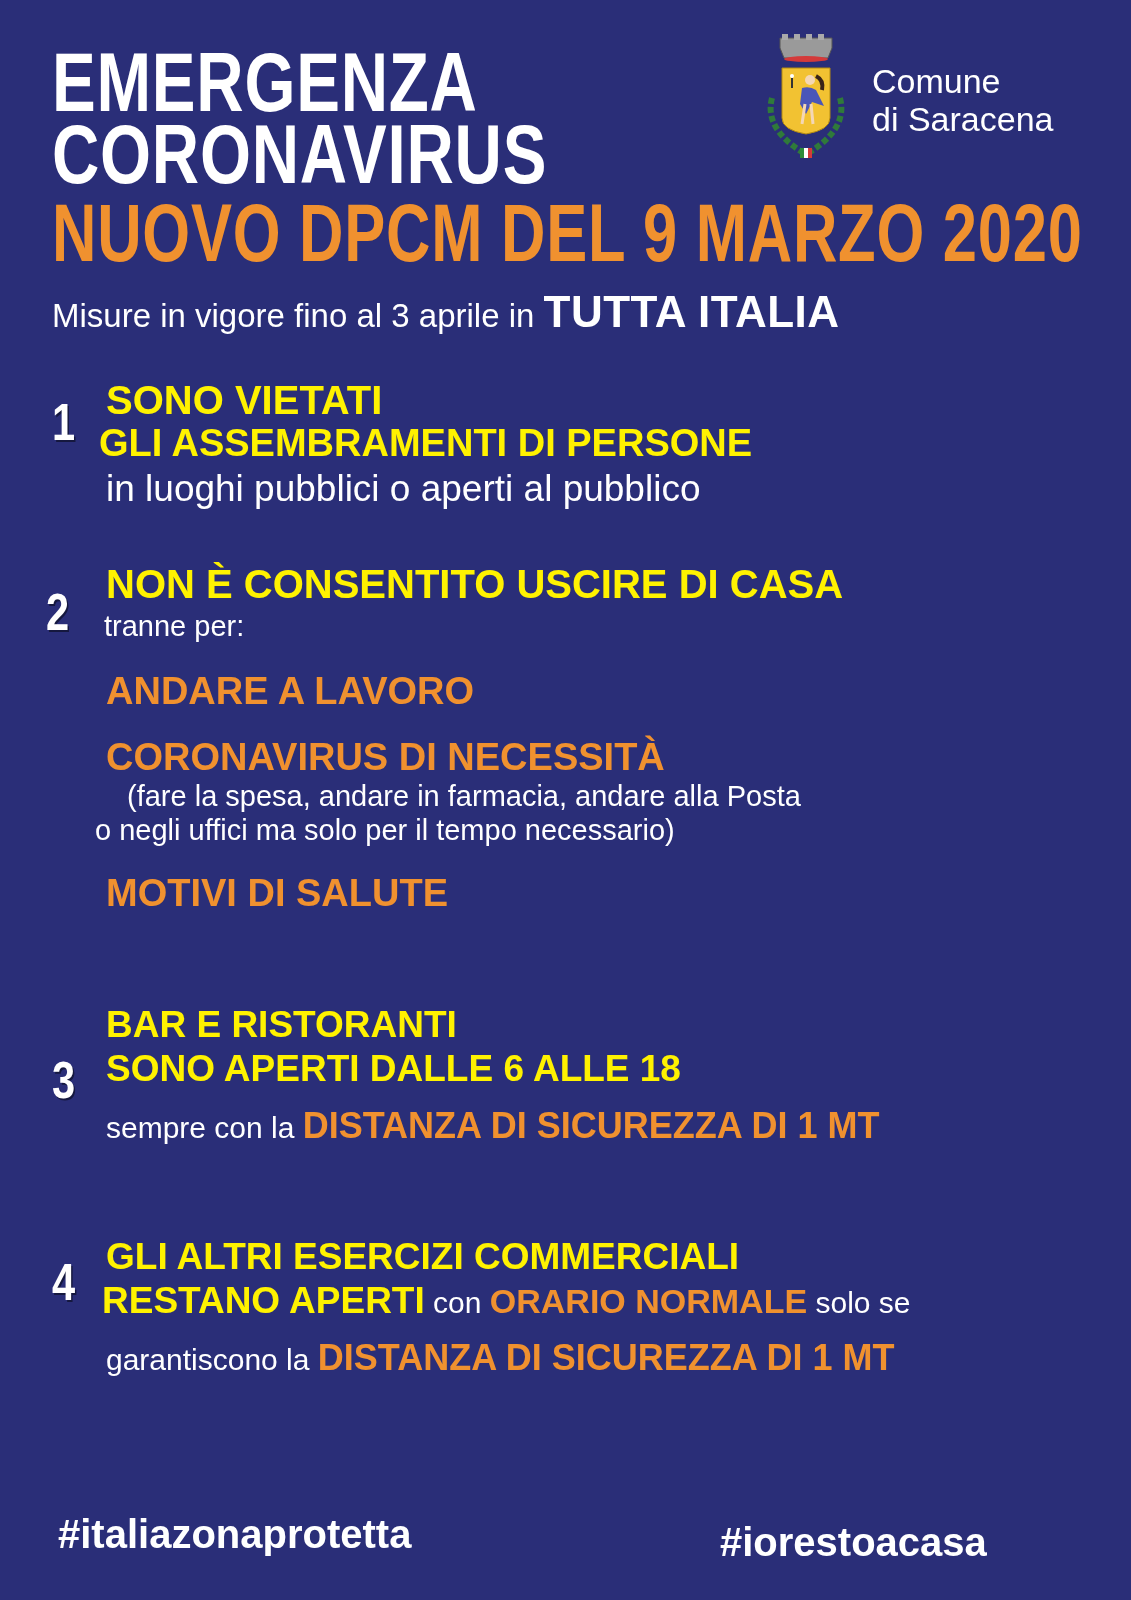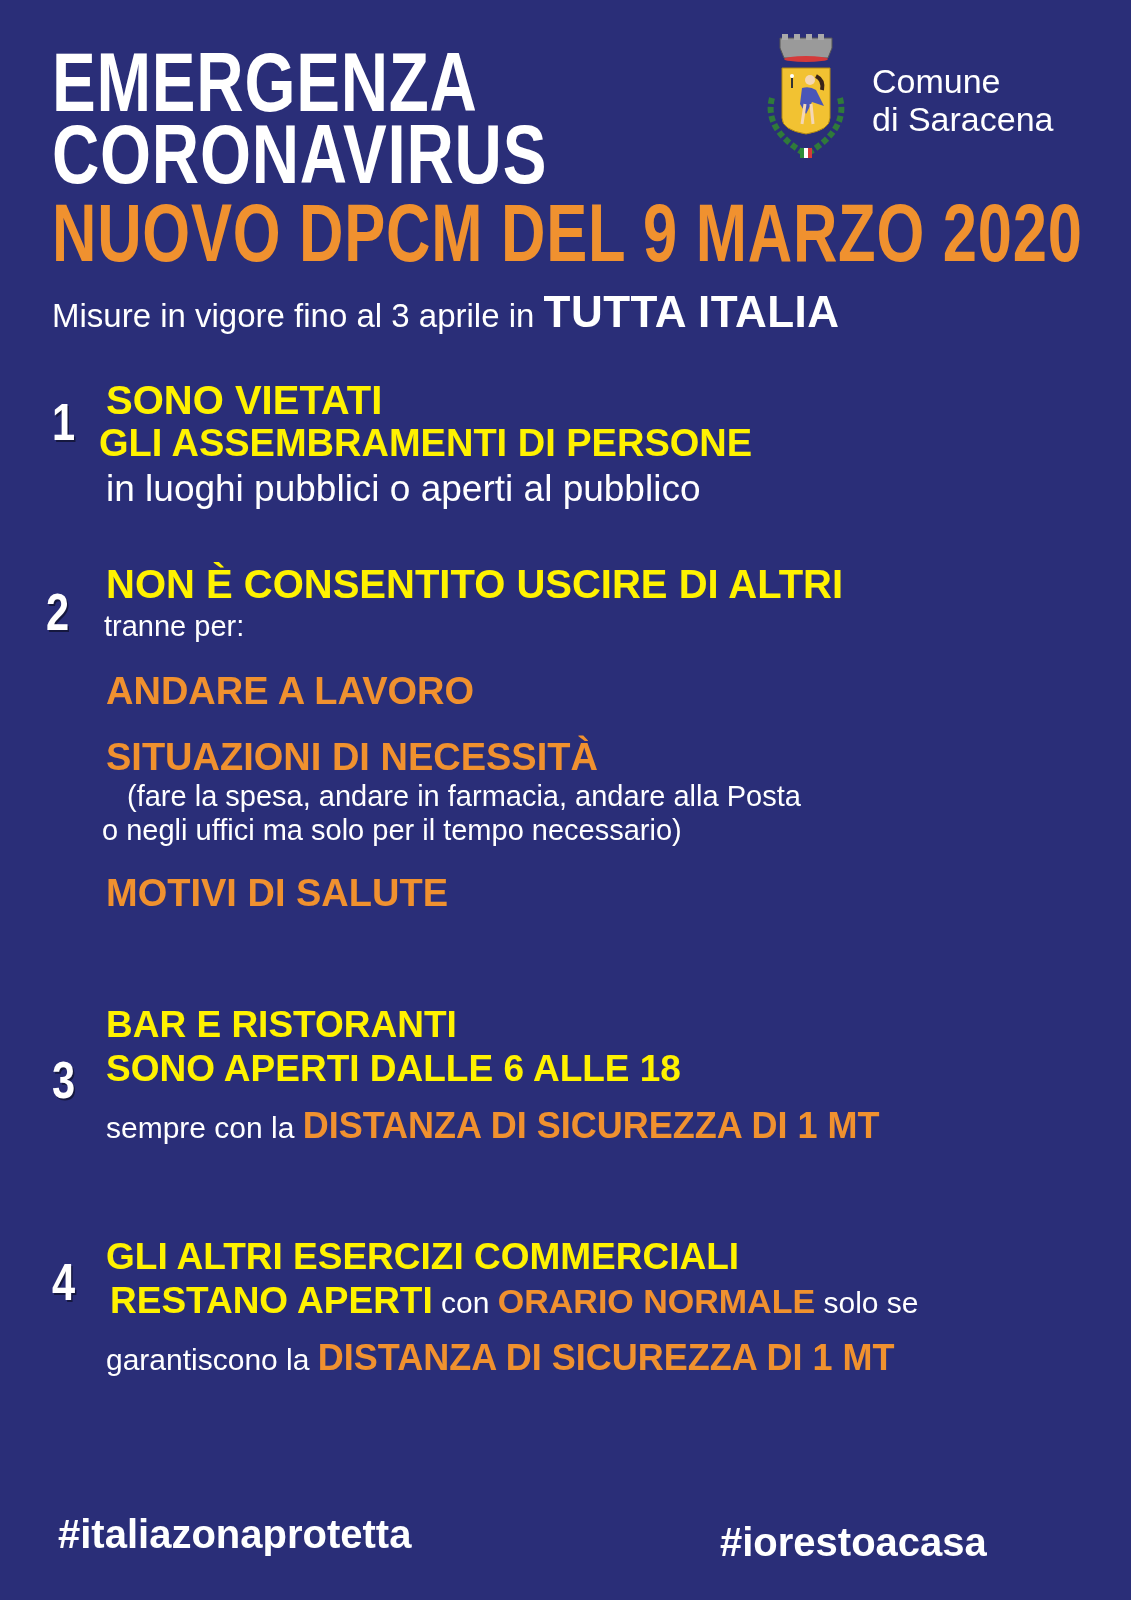--- a/index.html
+++ b/index.html
@@ -79,38 +79,38 @@
   <div>Comune</div>
   <div>di Saracena</div>
 </div>
 
 <div class="num" style="left:52px; top:392px;">1</div>
 <div class="line y" style="left:106px; top:380px; font-size:40px;">SONO VIETATI</div>
 <div class="line y" style="left:99px; top:424px; font-size:38px;text-align:right;">GLI ASSEMBRAMENTI DI PERSONE</div>
 <div class="line w" style="left:106px; top:470px; font-size:37px;">in luoghi pubblici o aperti al pubblico</div>
 
 <div class="num" style="left:46px; top:582px;">2</div>
-<div class="line y" style="left:106px; top:564px; font-size:40px;">NON È CONSENTITO USCIRE DI ALTRI</div>
+<div class="line y" style="left:106px; top:564px; font-size:40px;">NON È CONSENTITO USCIRE DI CASA</div>
 <div class="line w" style="left:92px; top:612px; font-size:29px;margin-left:12px;">tranne per:</div>
 <div class="line o" style="left:106px; top:672px; font-size:38px;">ANDARE A LAVORO</div>
-<div class="line o" style="left:106px; top:738px; font-size:38px;">SITUAZIONI DI NECESSITÀ</div>
+<div class="line o" style="left:106px; top:738px; font-size:38px;">CORONAVIRUS DI NECESSITÀ</div>
 <div class="line w" style="left:106px; top:782px; font-size:29px;margin-left:21px;">(fare la spesa, andare in farmacia, andare alla Posta</div>
-<div class="line w" style="left:102px; top:816px; font-size:29px;">o negli uffici ma solo per il tempo necessario)</div>
+<div class="line w" style="left:95px; top:816px; font-size:29px;">o negli uffici ma solo per il tempo necessario)</div>
 <div class="line o" style="left:106px; top:874px; font-size:38px;">MOTIVI DI SALUTE</div>
 
 <div class="num" style="left:52px; top:1050px;">3</div>
 <div class="line y" style="left:106px; top:1006px; font-size:37px;">BAR E RISTORANTI</div>
 <div class="line y" style="left:106px; top:1050px; font-size:37px;">SONO APERTI DALLE 6 ALLE 18</div>
 <div class="line" style="left:106px; top:1108px;">
   <span class="w" style="font-size:30px;">sempre con la </span><span class="o" style="font-size:36px;">DISTANZA DI SICUREZZA DI 1 MT</span>
 </div>
 
 <div class="num" style="left:52px; top:1252px;">4</div>
 <div class="line y" style="left:106px; top:1238px; font-size:37px;">GLI ALTRI ESERCIZI COMMERCIALI</div>
-<div class="line" style="left:110px; top:1282px;">
+<div class="line" style="left:102px; top:1282px;">
   <span class="y" style="font-size:37px;">RESTANO APERTI</span><span class="w" style="font-size:30px;"> con </span><span class="o" style="font-size:34px;">ORARIO NORMALE</span><span class="w" style="font-size:30px;"> solo se</span>
 </div>
 <div class="line" style="left:106px; top:1340px;">
   <span class="w" style="font-size:30px;">garantiscono la </span><span class="o" style="font-size:36px;">DISTANZA DI SICUREZZA DI 1 MT</span>
 </div>
 
 <div class="hashtag" style="left:58px; top:1512px;">#italiazonaprotetta</div>
 <div class="hashtag" style="left:720px; top:1520px;">#iorestoacasa</div>
 
 </body></html>

